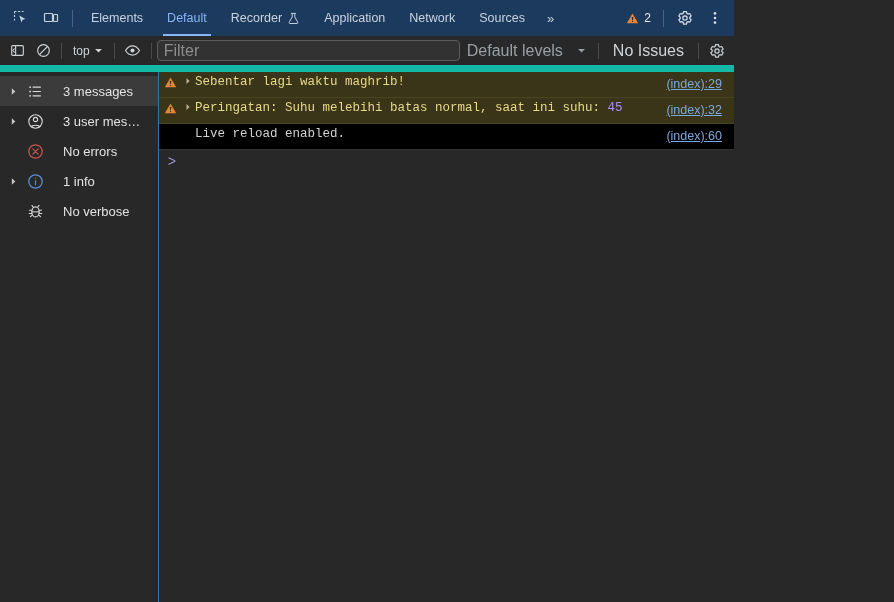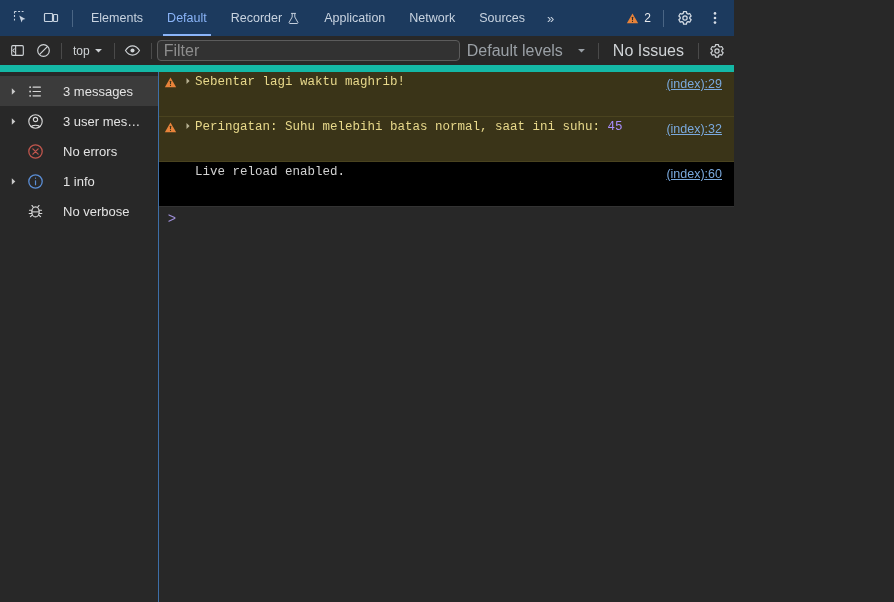--- a/index.html
+++ b/index.html
@@ -236,21 +236,21 @@
     min-width: 0;
     overflow: hidden;
     position: relative;
     background: #282828;
   }
   .msg {
     display: flex;
     align-items: flex-start;
     min-height: 20px;
     border-bottom: 1px solid #333333;
-    padding: 3px 0 21px 0;
+    padding: 3px 0 2px 0;
     position: relative;
     font-family: "Liberation Mono", monospace;
     font-size: 12.5px;
     line-height: 15px;
   }
   .msg.warning {
     background: #3a3418;
     border-bottom: 1px solid #4a431f;
     color: #e8d98b;
   }

